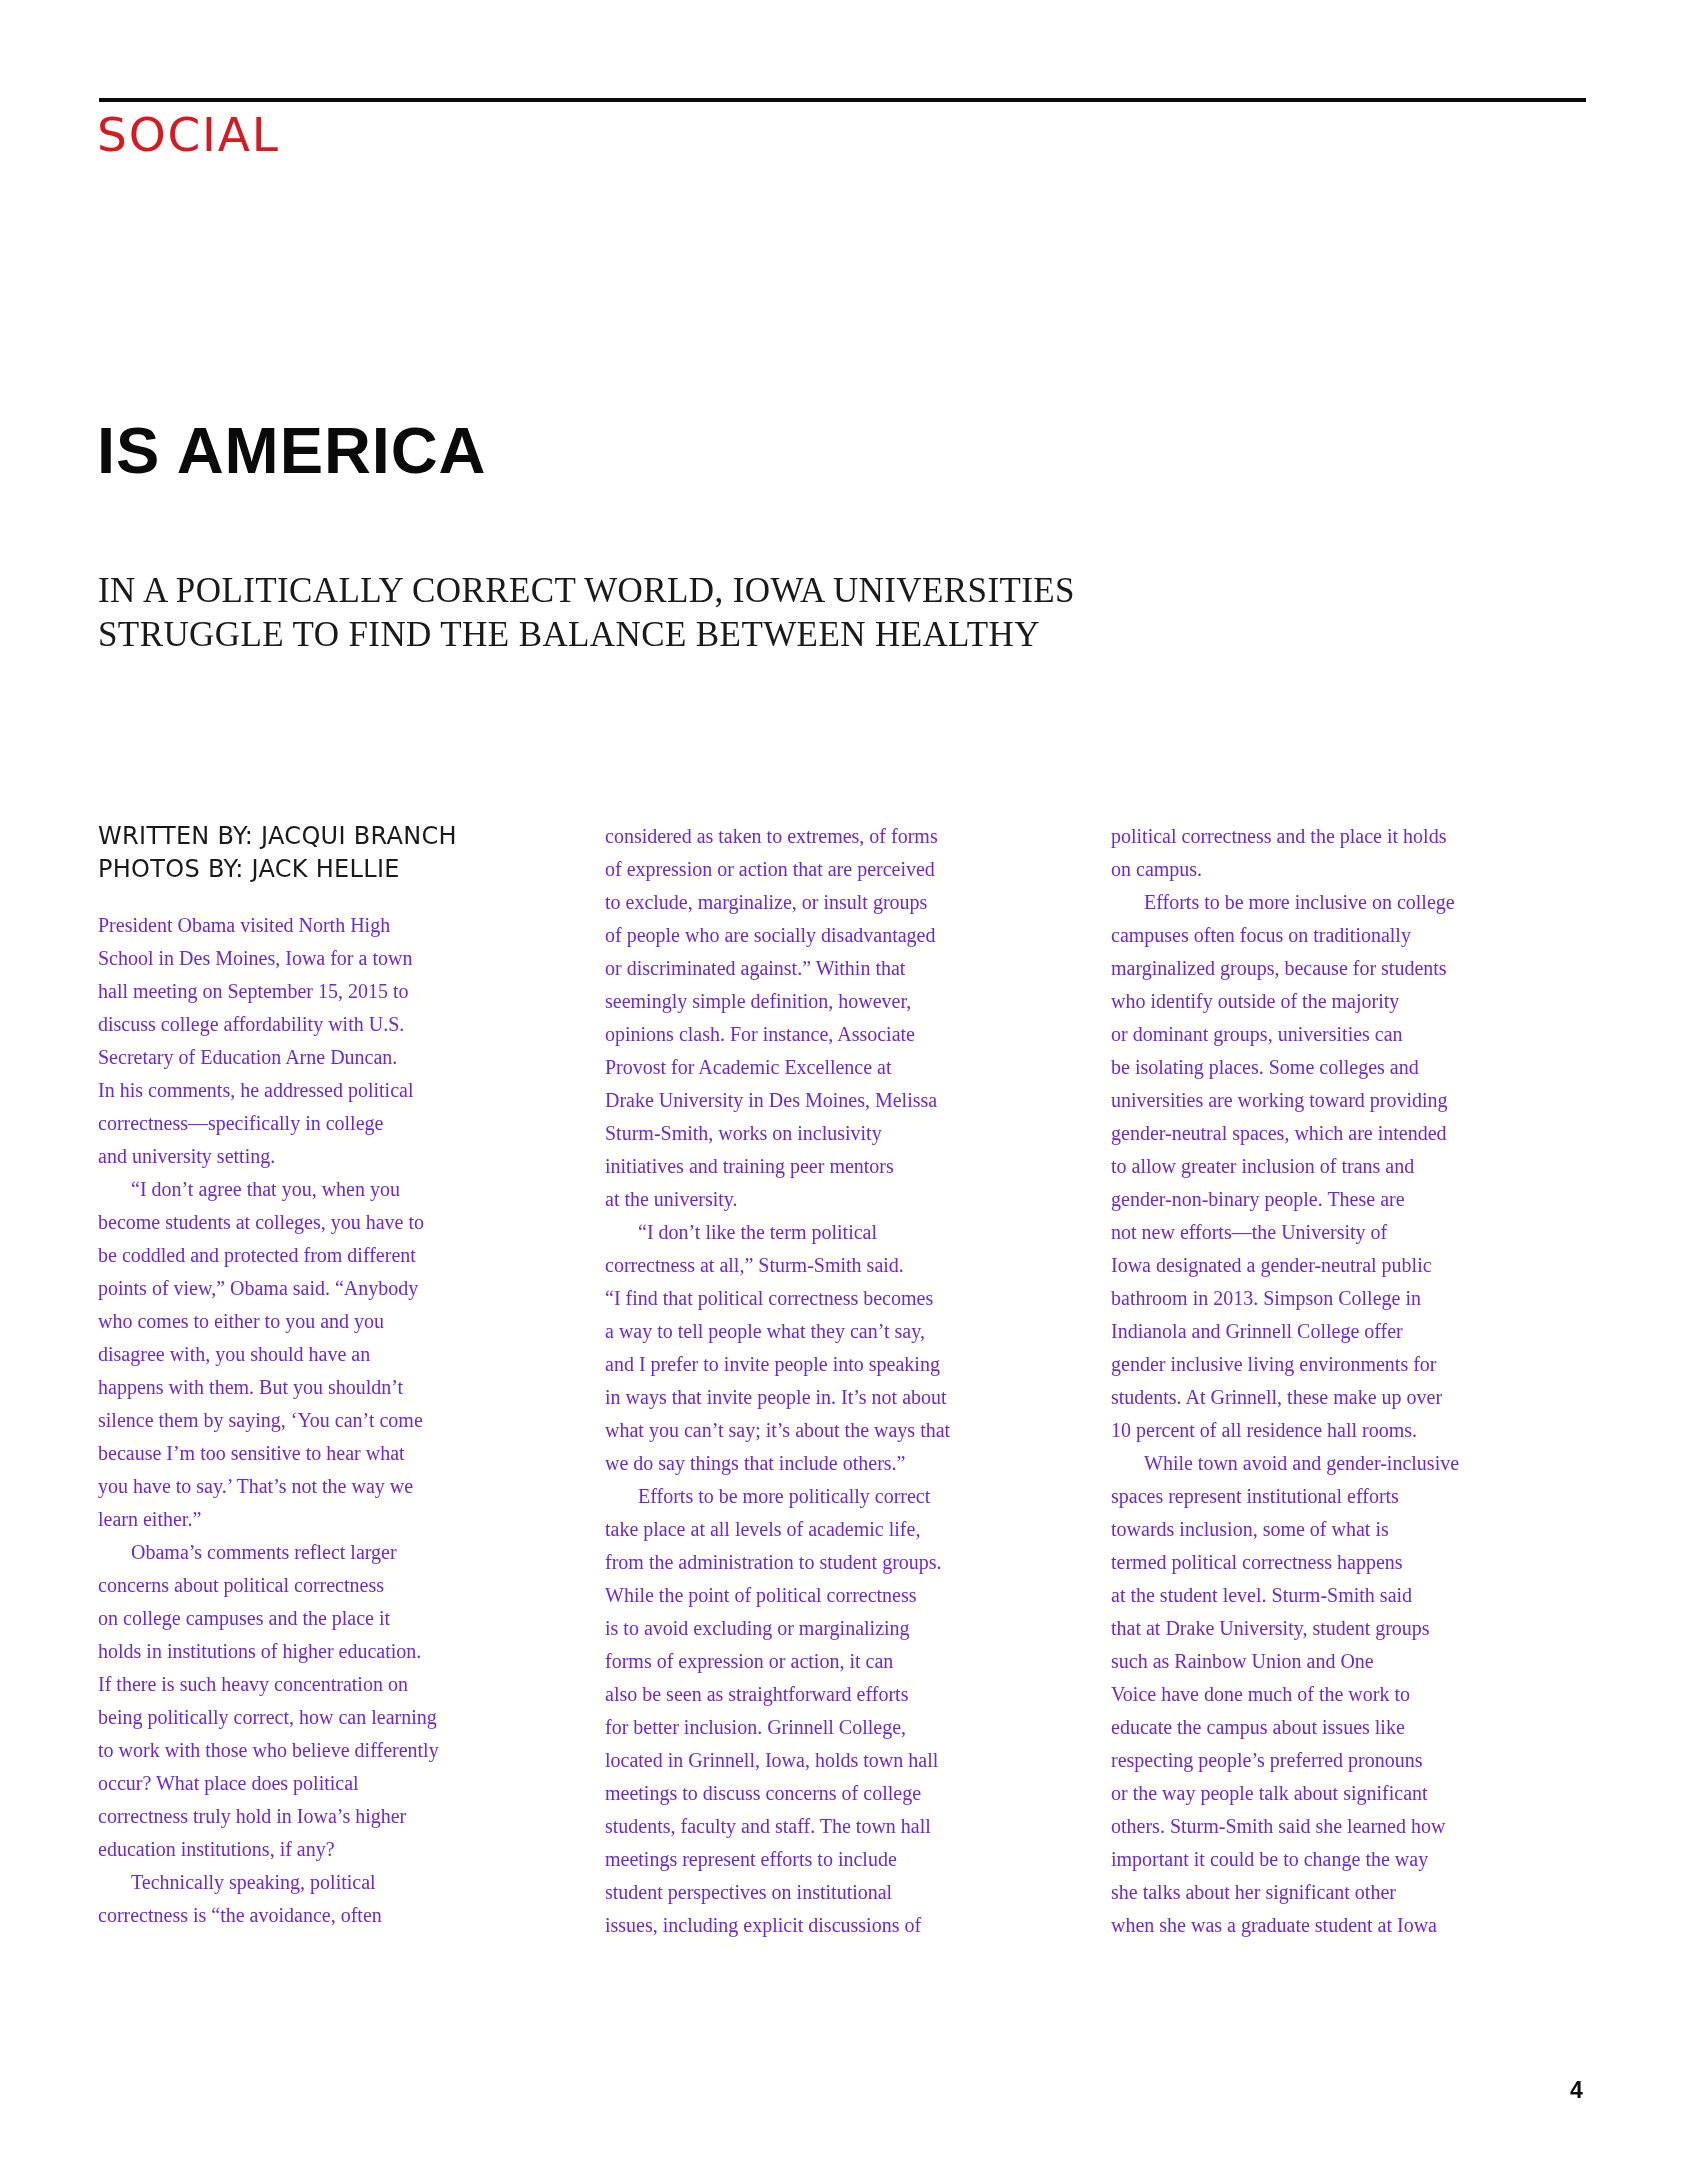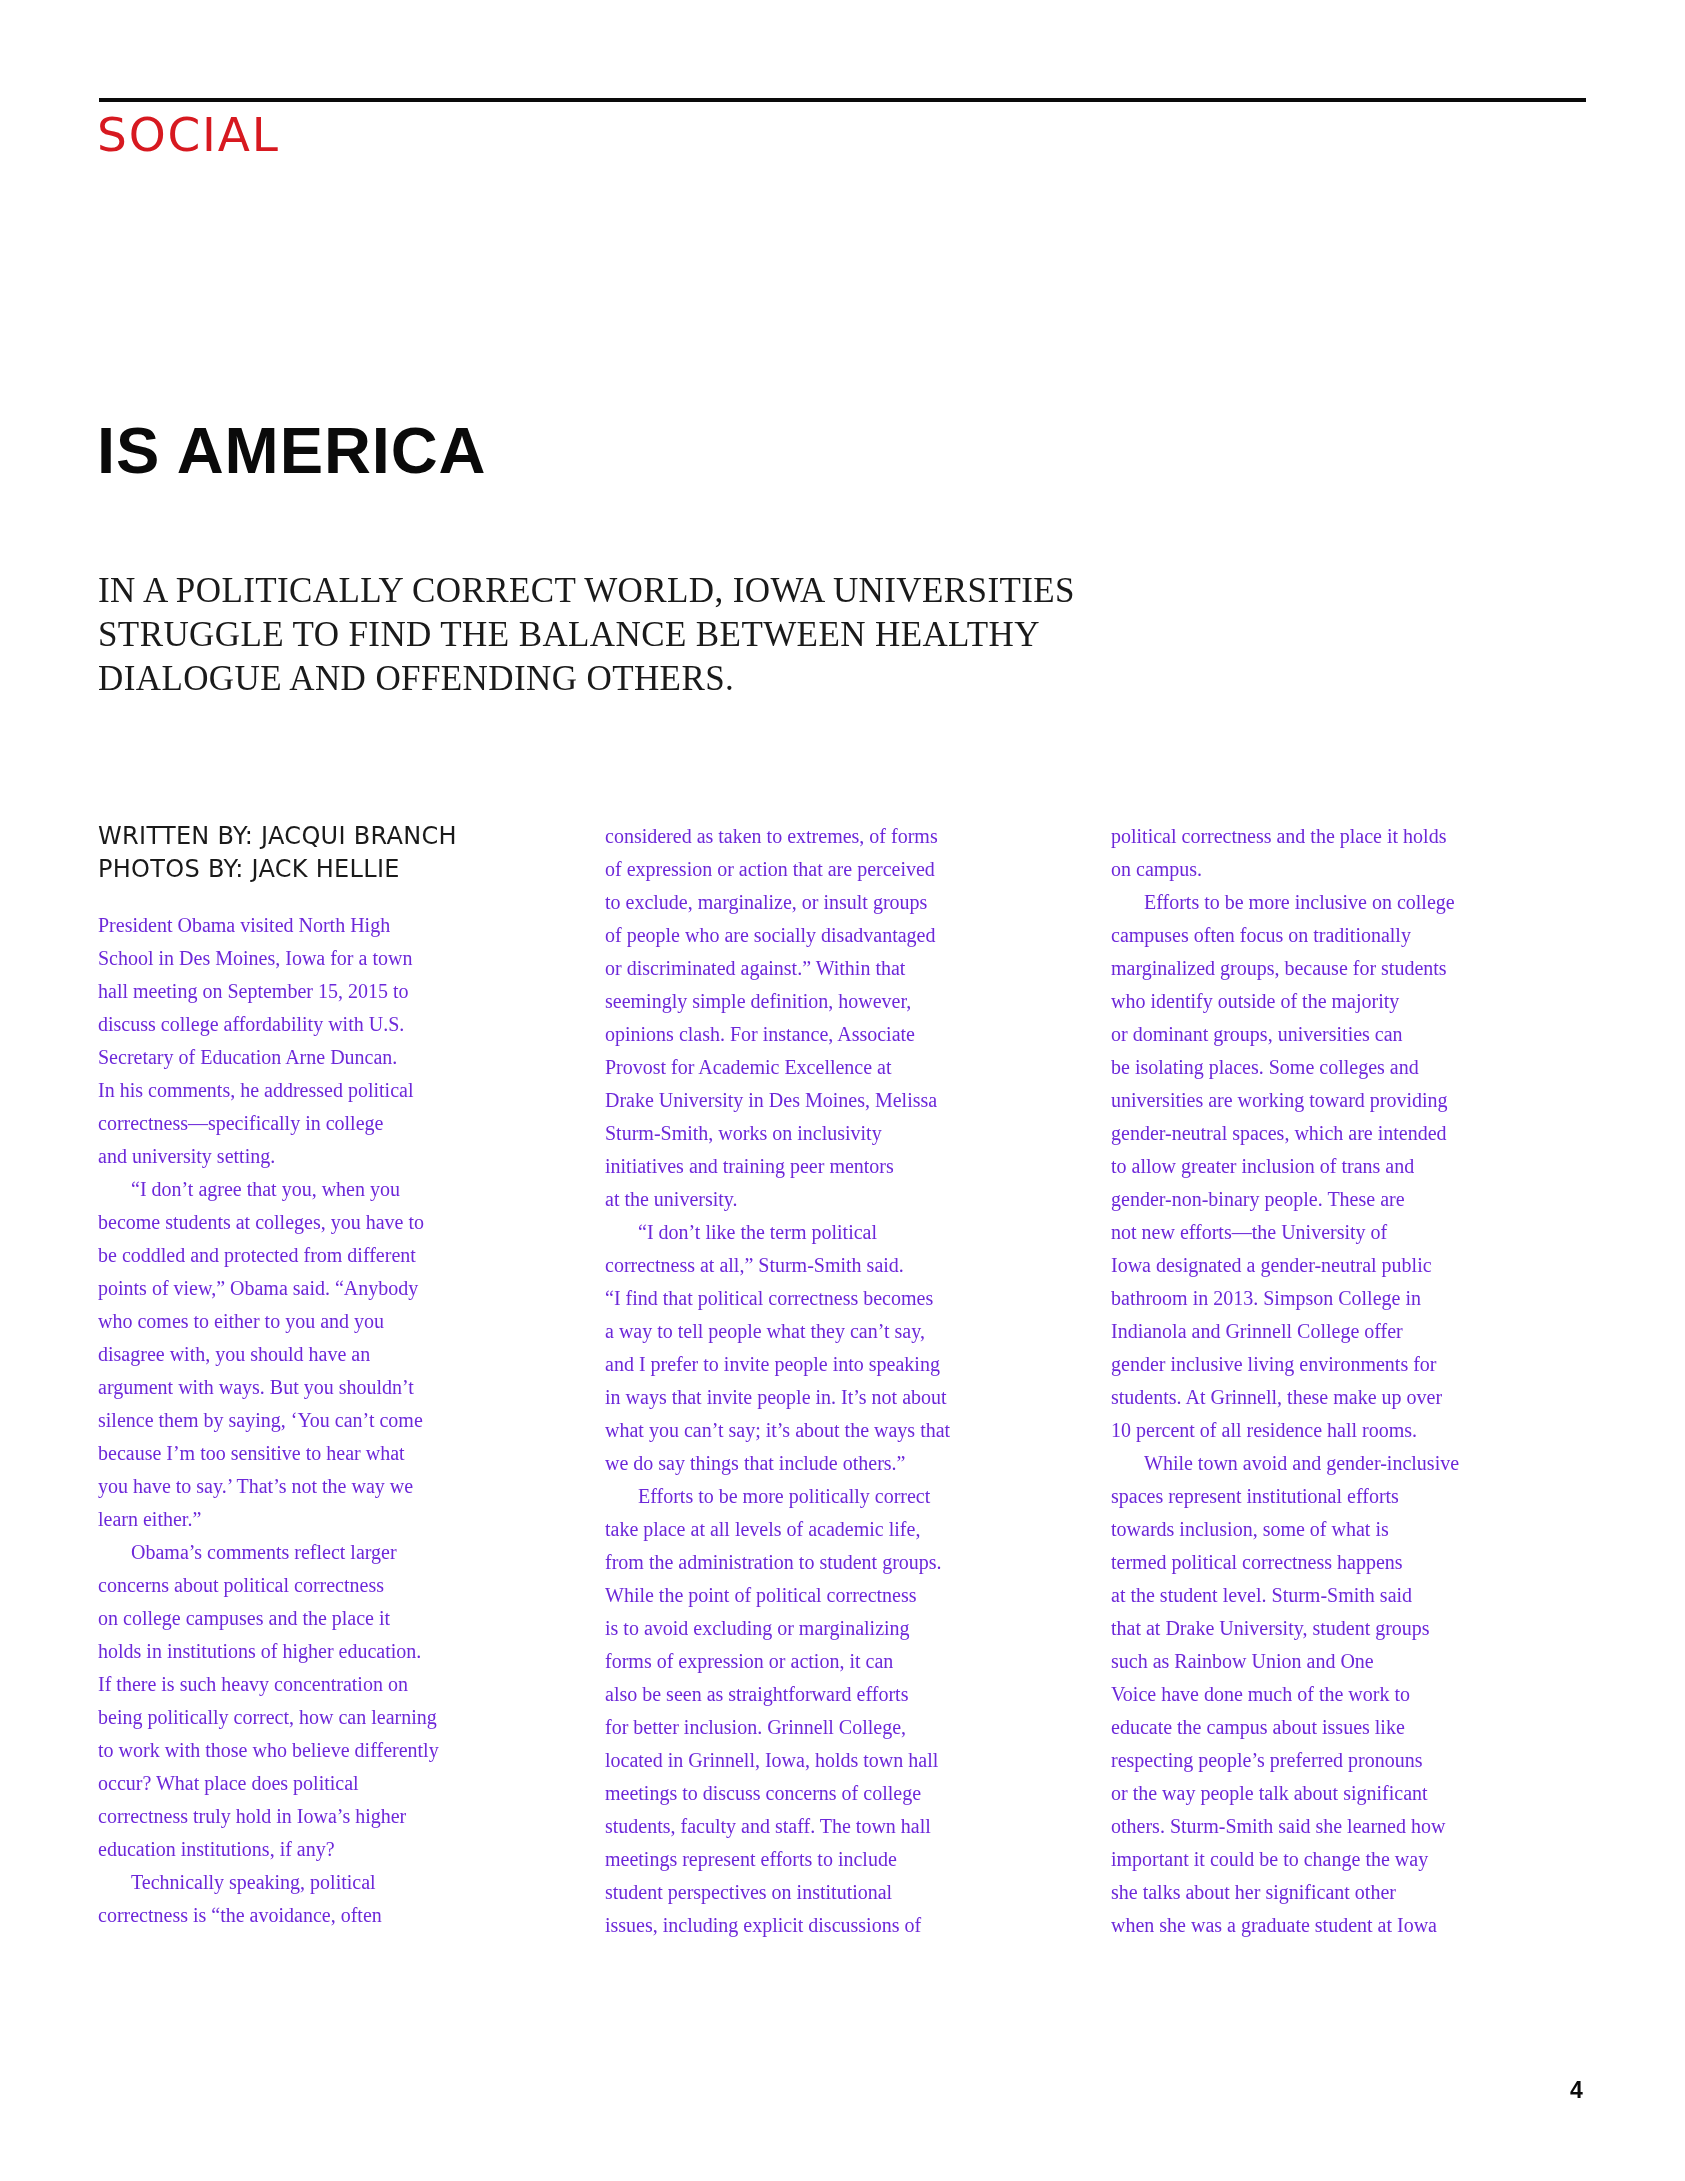--- a/index.html
+++ b/index.html
@@ -104,21 +104,20 @@
 
 <div class="section-label" style="color: rgb(215, 25, 32);">SOCIAL</div>
 
 <h1 class="headline">
   <span>IS AMERICA</span>
 </h1>
 
 <h2 class="subtitle">
   <span>IN A POLITICALLY CORRECT WORLD, IOWA UNIVERSITIES</span>
   <span>STRUGGLE TO FIND THE BALANCE BETWEEN HEALTHY</span>
-  <span>DIALOGUE AND OFFENDING OTHERS.</span>
 </h2>
 
 <div class="byline">
   <span>WRITTEN BY: JACQUI BRANCH</span>
   <span>PHOTOS BY: JACK HELLIE</span>
 </div>
 
 <div class="col col-1">
     <span class="ln">President Obama visited North High</span>
     <span class="ln">School in Des Moines, Iowa for a town</span>
@@ -127,21 +126,21 @@
     <span class="ln">Secretary of Education Arne Duncan.</span>
     <span class="ln">In his comments, he addressed political</span>
     <span class="ln">correctness—specifically in college</span>
     <span class="ln">and university setting.</span>
     <span class="ln indent">“I don’t agree that you, when you</span>
     <span class="ln">become students at colleges, you have to</span>
     <span class="ln">be coddled and protected from different</span>
     <span class="ln">points of view,” Obama said. “Anybody</span>
     <span class="ln">who comes to either to you and you</span>
     <span class="ln">disagree with, you should have an</span>
-    <span class="ln">argument with ways. But you shouldn’t</span>
+    <span class="ln">happens with them. But you shouldn’t</span>
     <span class="ln">silence them by saying, ‘You can’t come</span>
     <span class="ln">because I’m too sensitive to hear what</span>
     <span class="ln">you have to say.’ That’s not the way we</span>
     <span class="ln">learn either.”</span>
     <span class="ln indent">Obama’s comments reflect larger</span>
     <span class="ln">concerns about political correctness</span>
     <span class="ln">on college campuses and the place it</span>
     <span class="ln">holds in institutions of higher education.</span>
     <span class="ln"> If there is such heavy concentration on</span>
     <span class="ln">being politically correct, how can learning</span>

